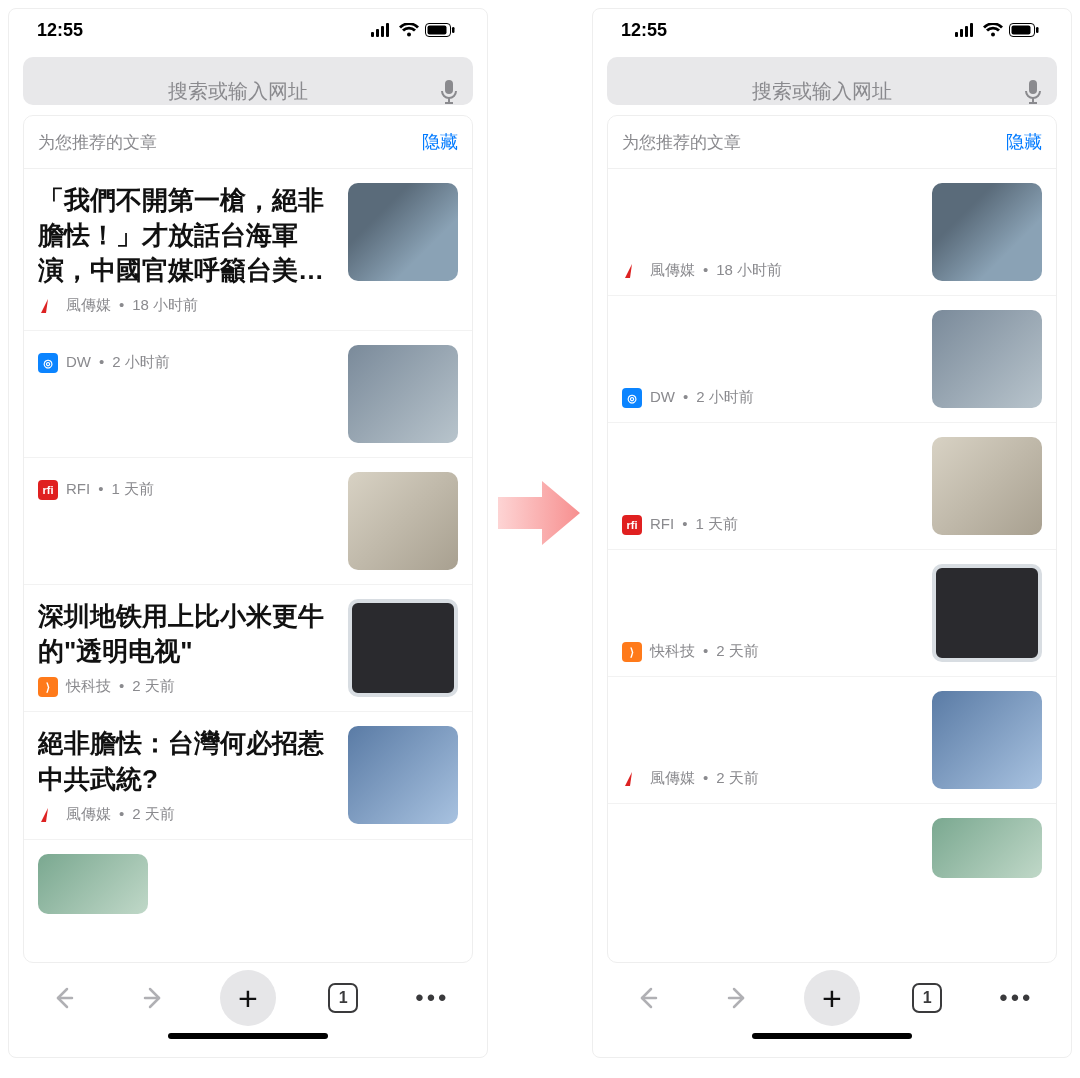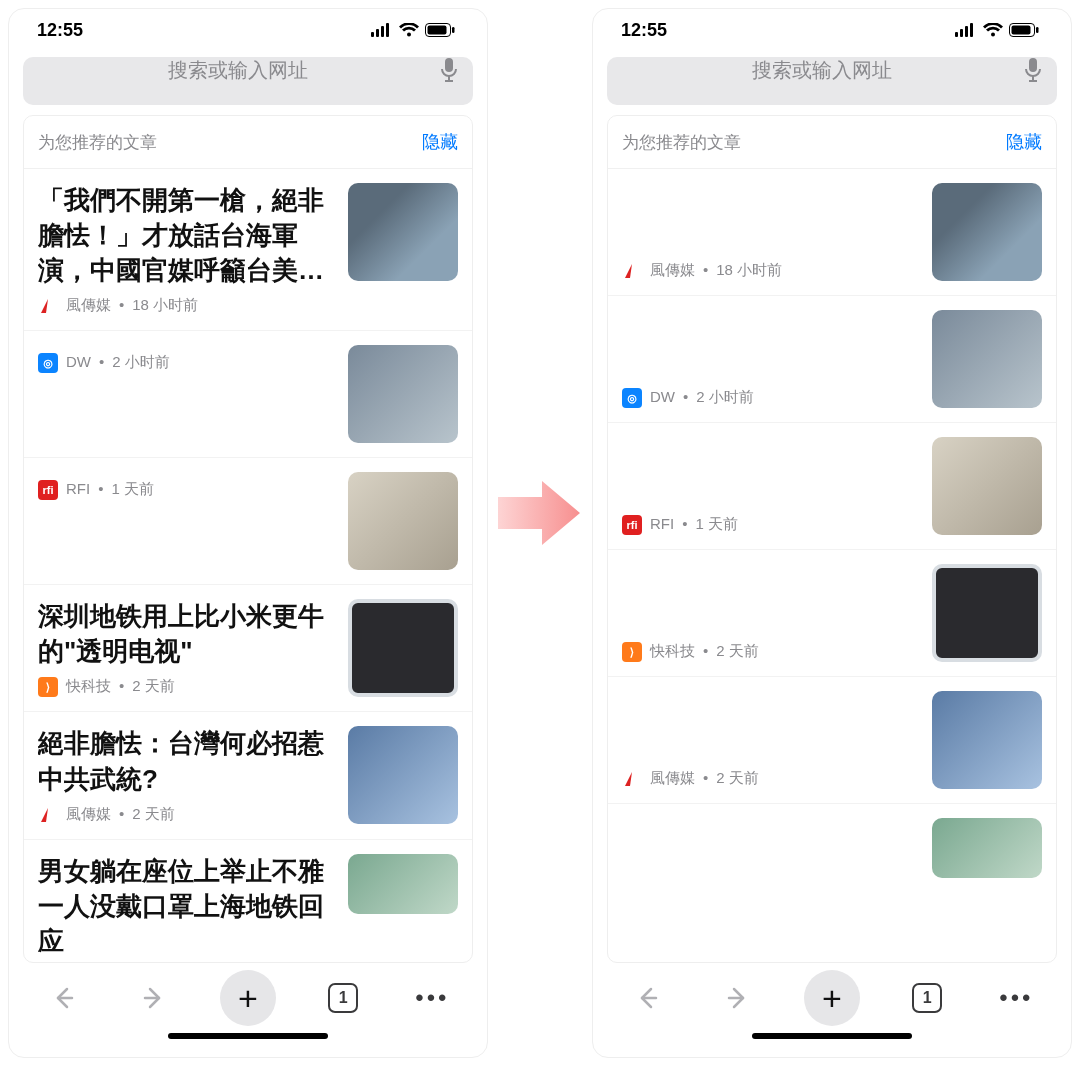--- a/index.html
+++ b/index.html
@@ -8,21 +8,21 @@
     background: #fff;
     width: 1080px;
     height: 1078px;
     position: relative;
   }
   .phone {
     position: absolute;
     width: 480px;
     height: 1050px;
     border: 1px solid #eee;
-    border-radius: 16px;
+    border-radius: 8px;
     overflow: hidden;
     background: #fff;
     display: flex;
     flex-direction: column;
   }
   .phone.left { left: 8px; top: 8px; }
   .phone.right { left: 592px; top: 8px; }
 
   .status-bar {
     height: 42px;
@@ -35,21 +35,21 @@
     color: #000;
   }
   .status-right { display: flex; align-items: center; gap: 6px; }
 
   .search-bar {
     margin: 6px 14px 10px 14px;
     height: 48px;
     background: #e8e8ea;
     border-radius: 10px;
     display: flex;
-    align-items: flex-start;
+    align-items: flex-end;
     justify-content: space-between;
     padding: 0 14px;
   }
   .search-placeholder {
     flex: 1;
     text-align: center;
     color: #8a8a8e;
     font-size: 20px;
   }
   .mic { width: 20px; height: 26px; }
@@ -268,23 +268,20 @@
               </span>
             <span>風傳媒</span>
             <span>•</span>
             <span>2 天前</span>
           </div>
         </div>
         <div class="thumb t5"></div>
       </div>
 
       <div class="item" style="min-height:80px">
-        <div class="item-text">
-          <div class="item-title">男女躺在座位上举止不雅一人没戴口罩上海地铁回应</div>
-        </div>
         <div class="thumb t6" style="height:60px"></div>
       </div>
 
     </div>
   </div>
 
   <div class="bottom-bar">
     <div class="nav-btn">
         <svg width="26" height="26" viewBox="0 0 26 26">
           <path d="M16 4 L7 13 L16 22" stroke="#b0b0b4" stroke-width="2.5" fill="none" stroke-linecap="round" stroke-linejoin="round"></path>

